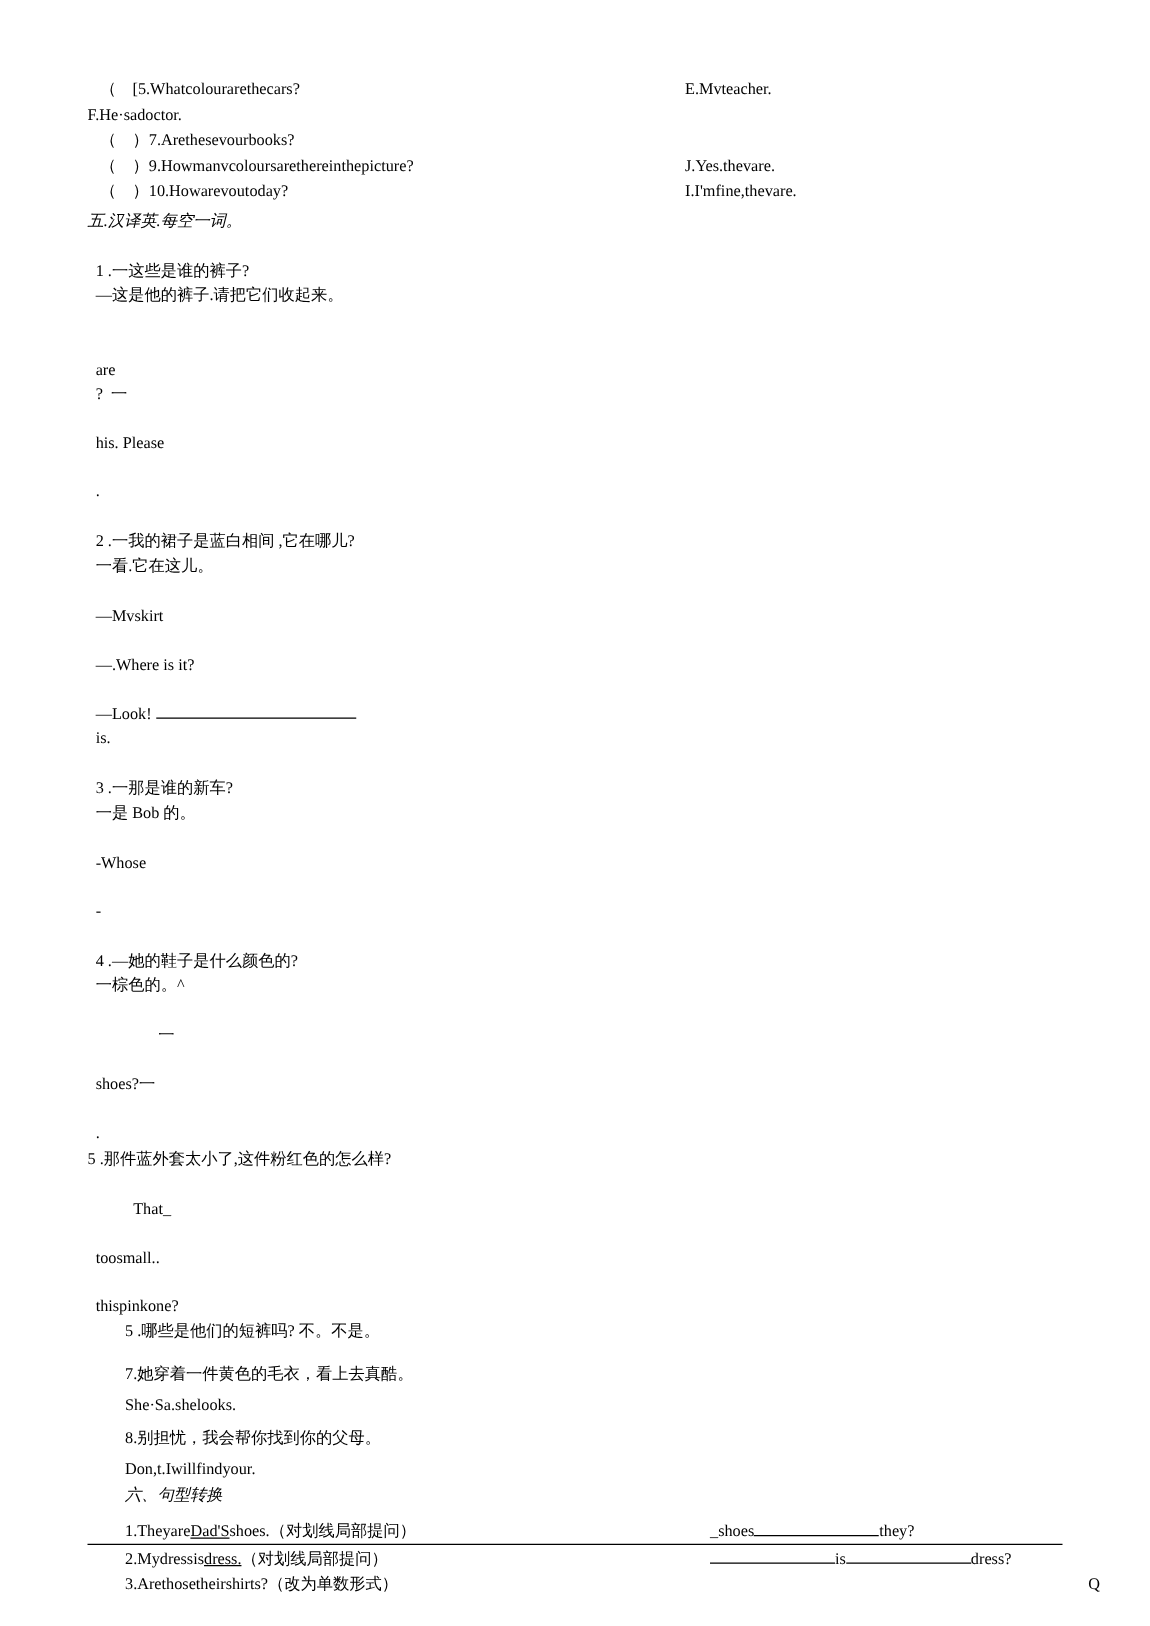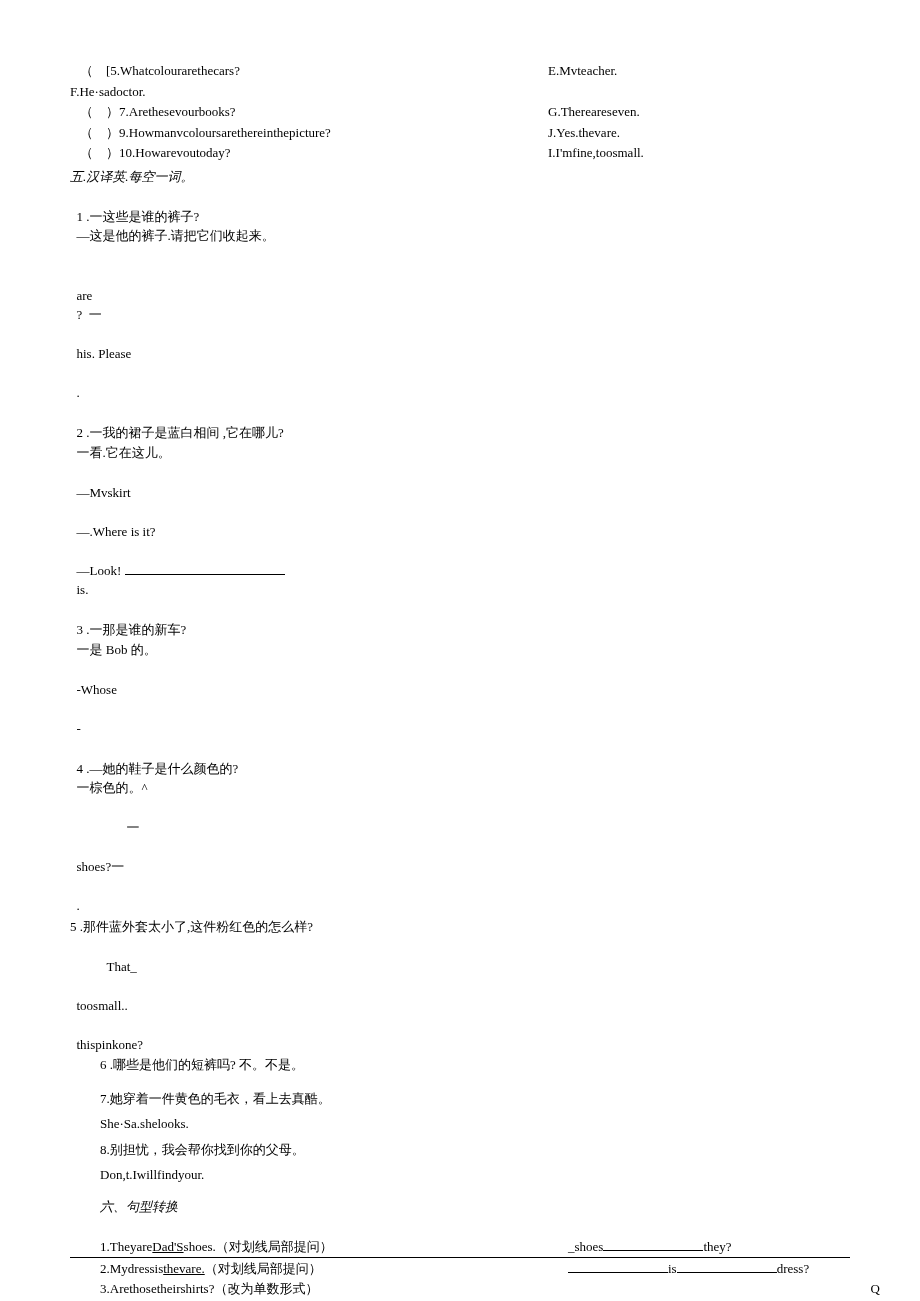--- a/index.html
+++ b/index.html
@@ -28,23 +28,23 @@
   .gap-lg { display:inline-block; width:80px; }
   .line { margin: 1px 0; white-space: pre-wrap; }
   .section-title { margin-top:4px;font-style:italic; }
 </style>
 </head>
 <body>
 
 <div>
   <div class="row line"><div class="left indent1">（　[5.<span>Whatcolourarethecars?</span></div><div class="right">E.Mvteacher.</div></div>
   <div class="row line"><div class="right">F.He·sadoctor.</div></div>
-  <div class="row line"><div class="left indent1">（　）7.<span>Arethesevourbooks?</span></div><div class="right">G.Thereareseven.</div></div>
+  <div class="row line"><div class="left indent1">（　）7.<span>Arethesevourbooks?</span></div></div>
   <div class="row line"><div class="left indent1">（　）9.<span>Howmanvcoloursarethereinthepicture?</span></div><div class="right">J.Yes.thevare.</div></div>
-  <div class="row line"><div class="left indent1">（　）10.<span>Howarevoutoday?</span></div><div class="right">I.I'mfine,toosmall.</div></div>
+  <div class="row line"><div class="left indent1">（　）10.<span>Howarevoutoday?</span></div><div class="right">I.I'mfine,thevare.</div></div>
 </div>
 
 <div class="line section-title">五.汉译英.每空一词。</div>
 
 <div class="line">
   <span>1 .一这些是谁的裤子?</span><span class="gap-lg"></span>
   <span>—这是他的裤子.请把它们收起来。</span>
 </div>
 <div class="line">
   <span style="display:inline-block;width:210px;"></span>
@@ -93,37 +93,37 @@
 
 <div class="line">5 .那件蓝外套太小了,这件粉红色的怎么样?</div>
 <div class="line">
   <span class="indent2">That_</span>
   <span style="display:inline-block;width:180px;"></span>
   <span>toosmall..</span>
   <span style="display:inline-block;width:180px;"></span>
   <span>thispinkone?</span>
 </div>
 
-<div class="line indent2">6 .哪些是他们的短裤吗? 不。不是。</div>
+<div class="line indent2">5 .哪些是他们的短裤吗? 不。不是。</div>
 <div class="line" style="height:12px;"></div>
 
 <div class="line indent2">7.她穿着一件黄色的毛衣，看上去真酷。</div>
 <div class="line indent2" style="margin-top:6px;">She·Sa.shelooks.</div>
 
 <div class="line indent2" style="margin-top:6px;">8.别担忧，我会帮你找到你的父母。</div>
 <div class="line indent2" style="margin-top:6px;">Don,t.Iwillfindyour.</div>
 
-<div class="line indent2 section-title" style="margin-top:12px;">六、句型转换</div>
+<div class="line indent2 section-title" style="margin-top:1px;">六、句型转换</div>
 
-<div class="row line" style="border-bottom:1px solid #000;margin-top:21px;">
+<div class="row line" style="border-bottom:1px solid #000;margin-top:10px;">
   <div class="left indent2"><span>1.Theyare</span><u>Dad'S</u><span>shoes.（对划线局部提问）</span></div>
   <div class="right"><span>_shoes</span><span class="blank-mid"></span><span>they?</span></div>
 </div>
 
 <div class="row line">
-  <div class="left indent2"><span>2.Mydressis</span><u>thevare.</u><span>（对划线局部提问）</span></div>
+  <div class="left indent2"><span>2.Mydressis</span><u>dress.</u><span>（对划线局部提问）</span></div>
   <div class="right"><span class="blank-mid"></span><span>is</span><span class="blank-mid"></span><span>dress?</span></div>
 </div>
 
 <div class="row line">
   <div class="left indent2">3.Arethosetheirshirts?（改为单数形式）</div>
   <div class="right" style="text-align:right;padding-right:60px;">Q</div>
 </div>
 
 </body></html>

